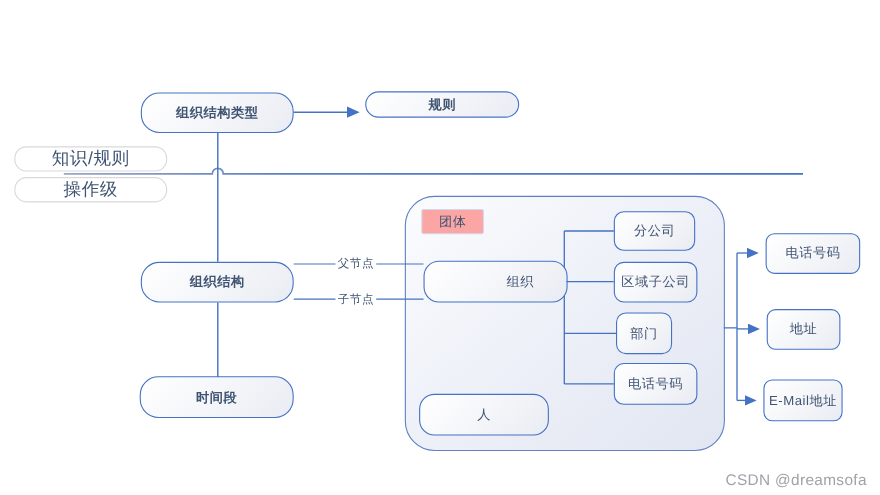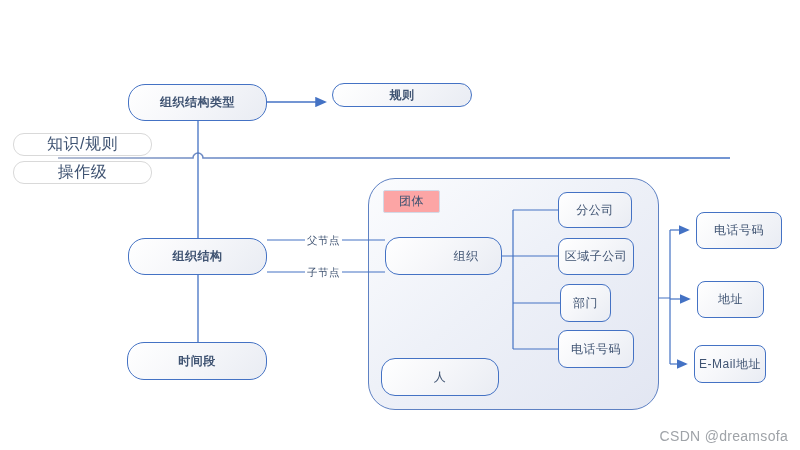--- a/index.html
+++ b/index.html
@@ -88,21 +88,21 @@
   <div class="pill" style="left:13px;top:161px;width:139px;height:23px;">操作级</div>
 
   <div class="node r17" style="left:128px;top:238px;width:139px;height:37px;">组织结构</div>
   <div class="node r17" style="left:127px;top:342px;width:140px;height:38px;">时间段</div>
 
   <div class="edge-label" style="left:305px;top:233px;">父节点</div>
   <div class="edge-label" style="left:305px;top:265px;">子节点</div>
 
   <div class="group-tag" style="left:383px;top:190px;width:57px;height:23px;">团体</div>
 
-  <div class="node r14" style="left:385px;top:237px;width:117px;height:38px;padding-left:45px;">组织</div>
+  <div class="node r14" style="left:385px;top:237px;width:131px;height:38px;padding-left:45px;">组织</div>
   <div class="node r14" style="left:381px;top:358px;width:118px;height:38px;">人</div>
 
   <div class="node r9" style="left:558px;top:192px;width:74px;height:36px;">分公司</div>
   <div class="node r9" style="left:558px;top:238px;width:76px;height:37px;">区域子公司</div>
   <div class="node r9" style="left:560px;top:284px;width:51px;height:38px;">部门</div>
   <div class="node r9" style="left:558px;top:330px;width:76px;height:38px;">电话号码</div>
 
   <div class="node r8" style="left:696px;top:212px;width:86px;height:37px;">电话号码</div>
   <div class="node r8" style="left:697px;top:281px;width:67px;height:37px;">地址</div>
   <div class="node r8" style="left:694px;top:345px;width:72px;height:38px;">E-Mail地址</div>

